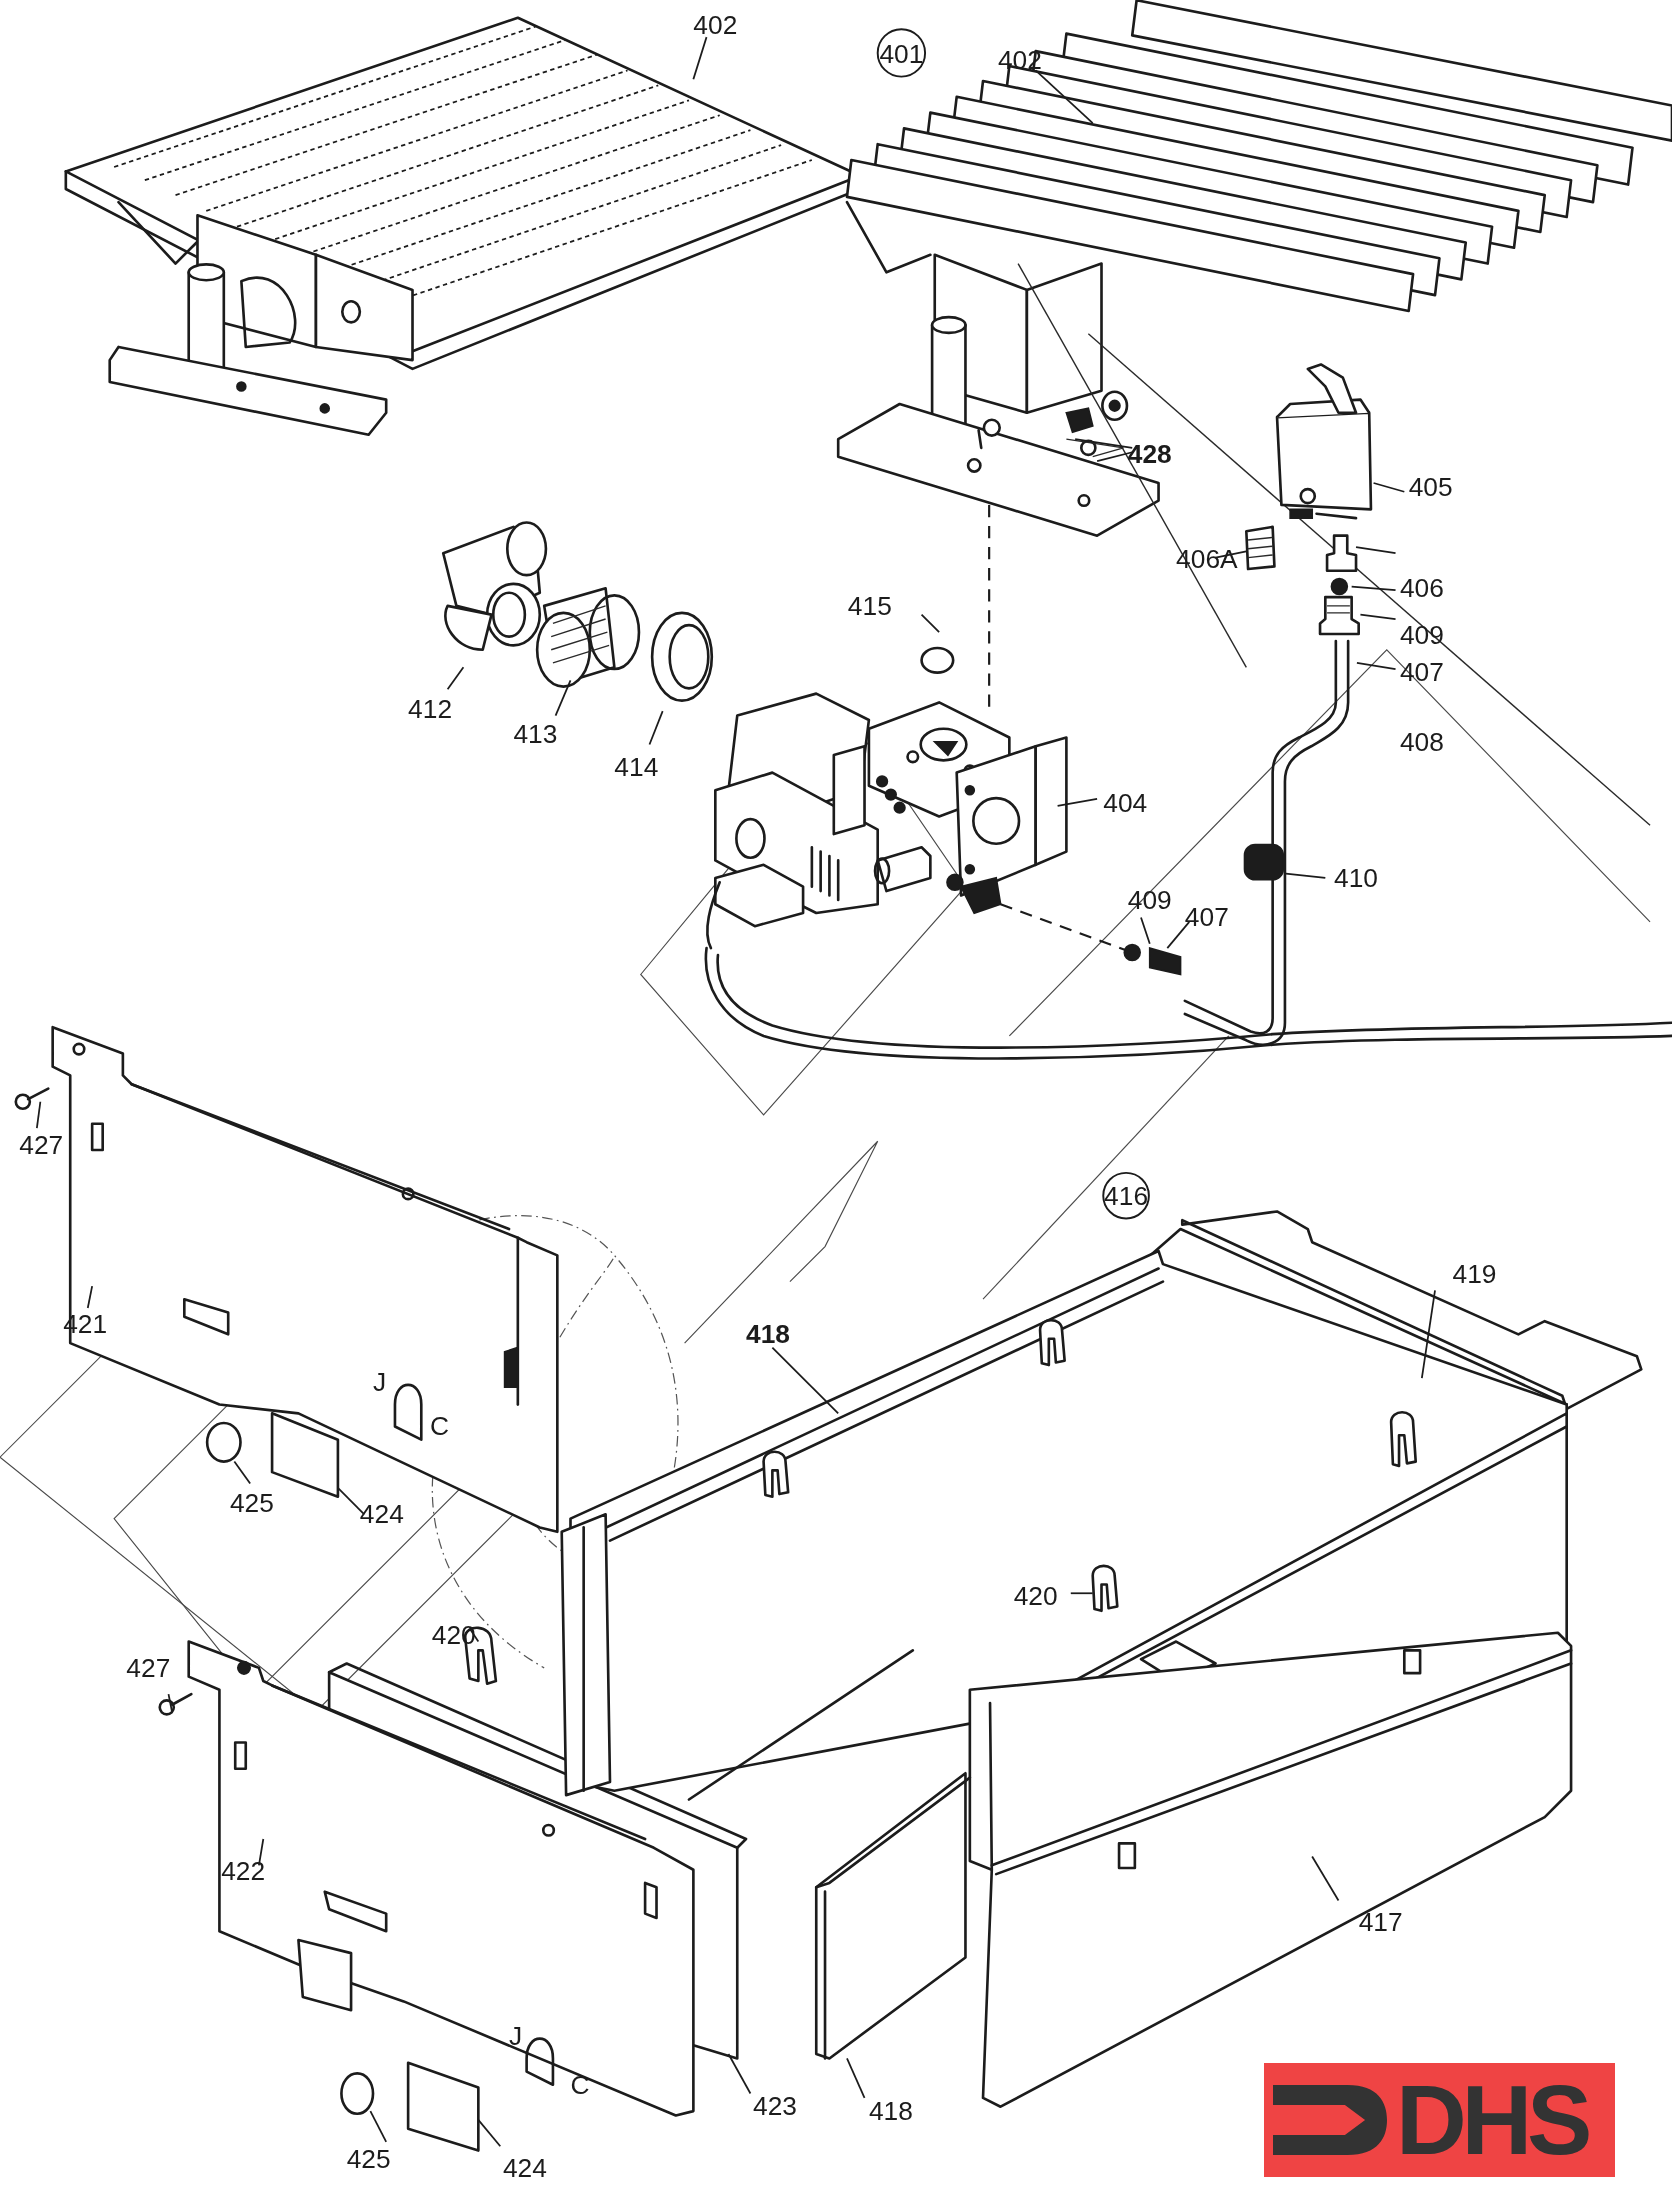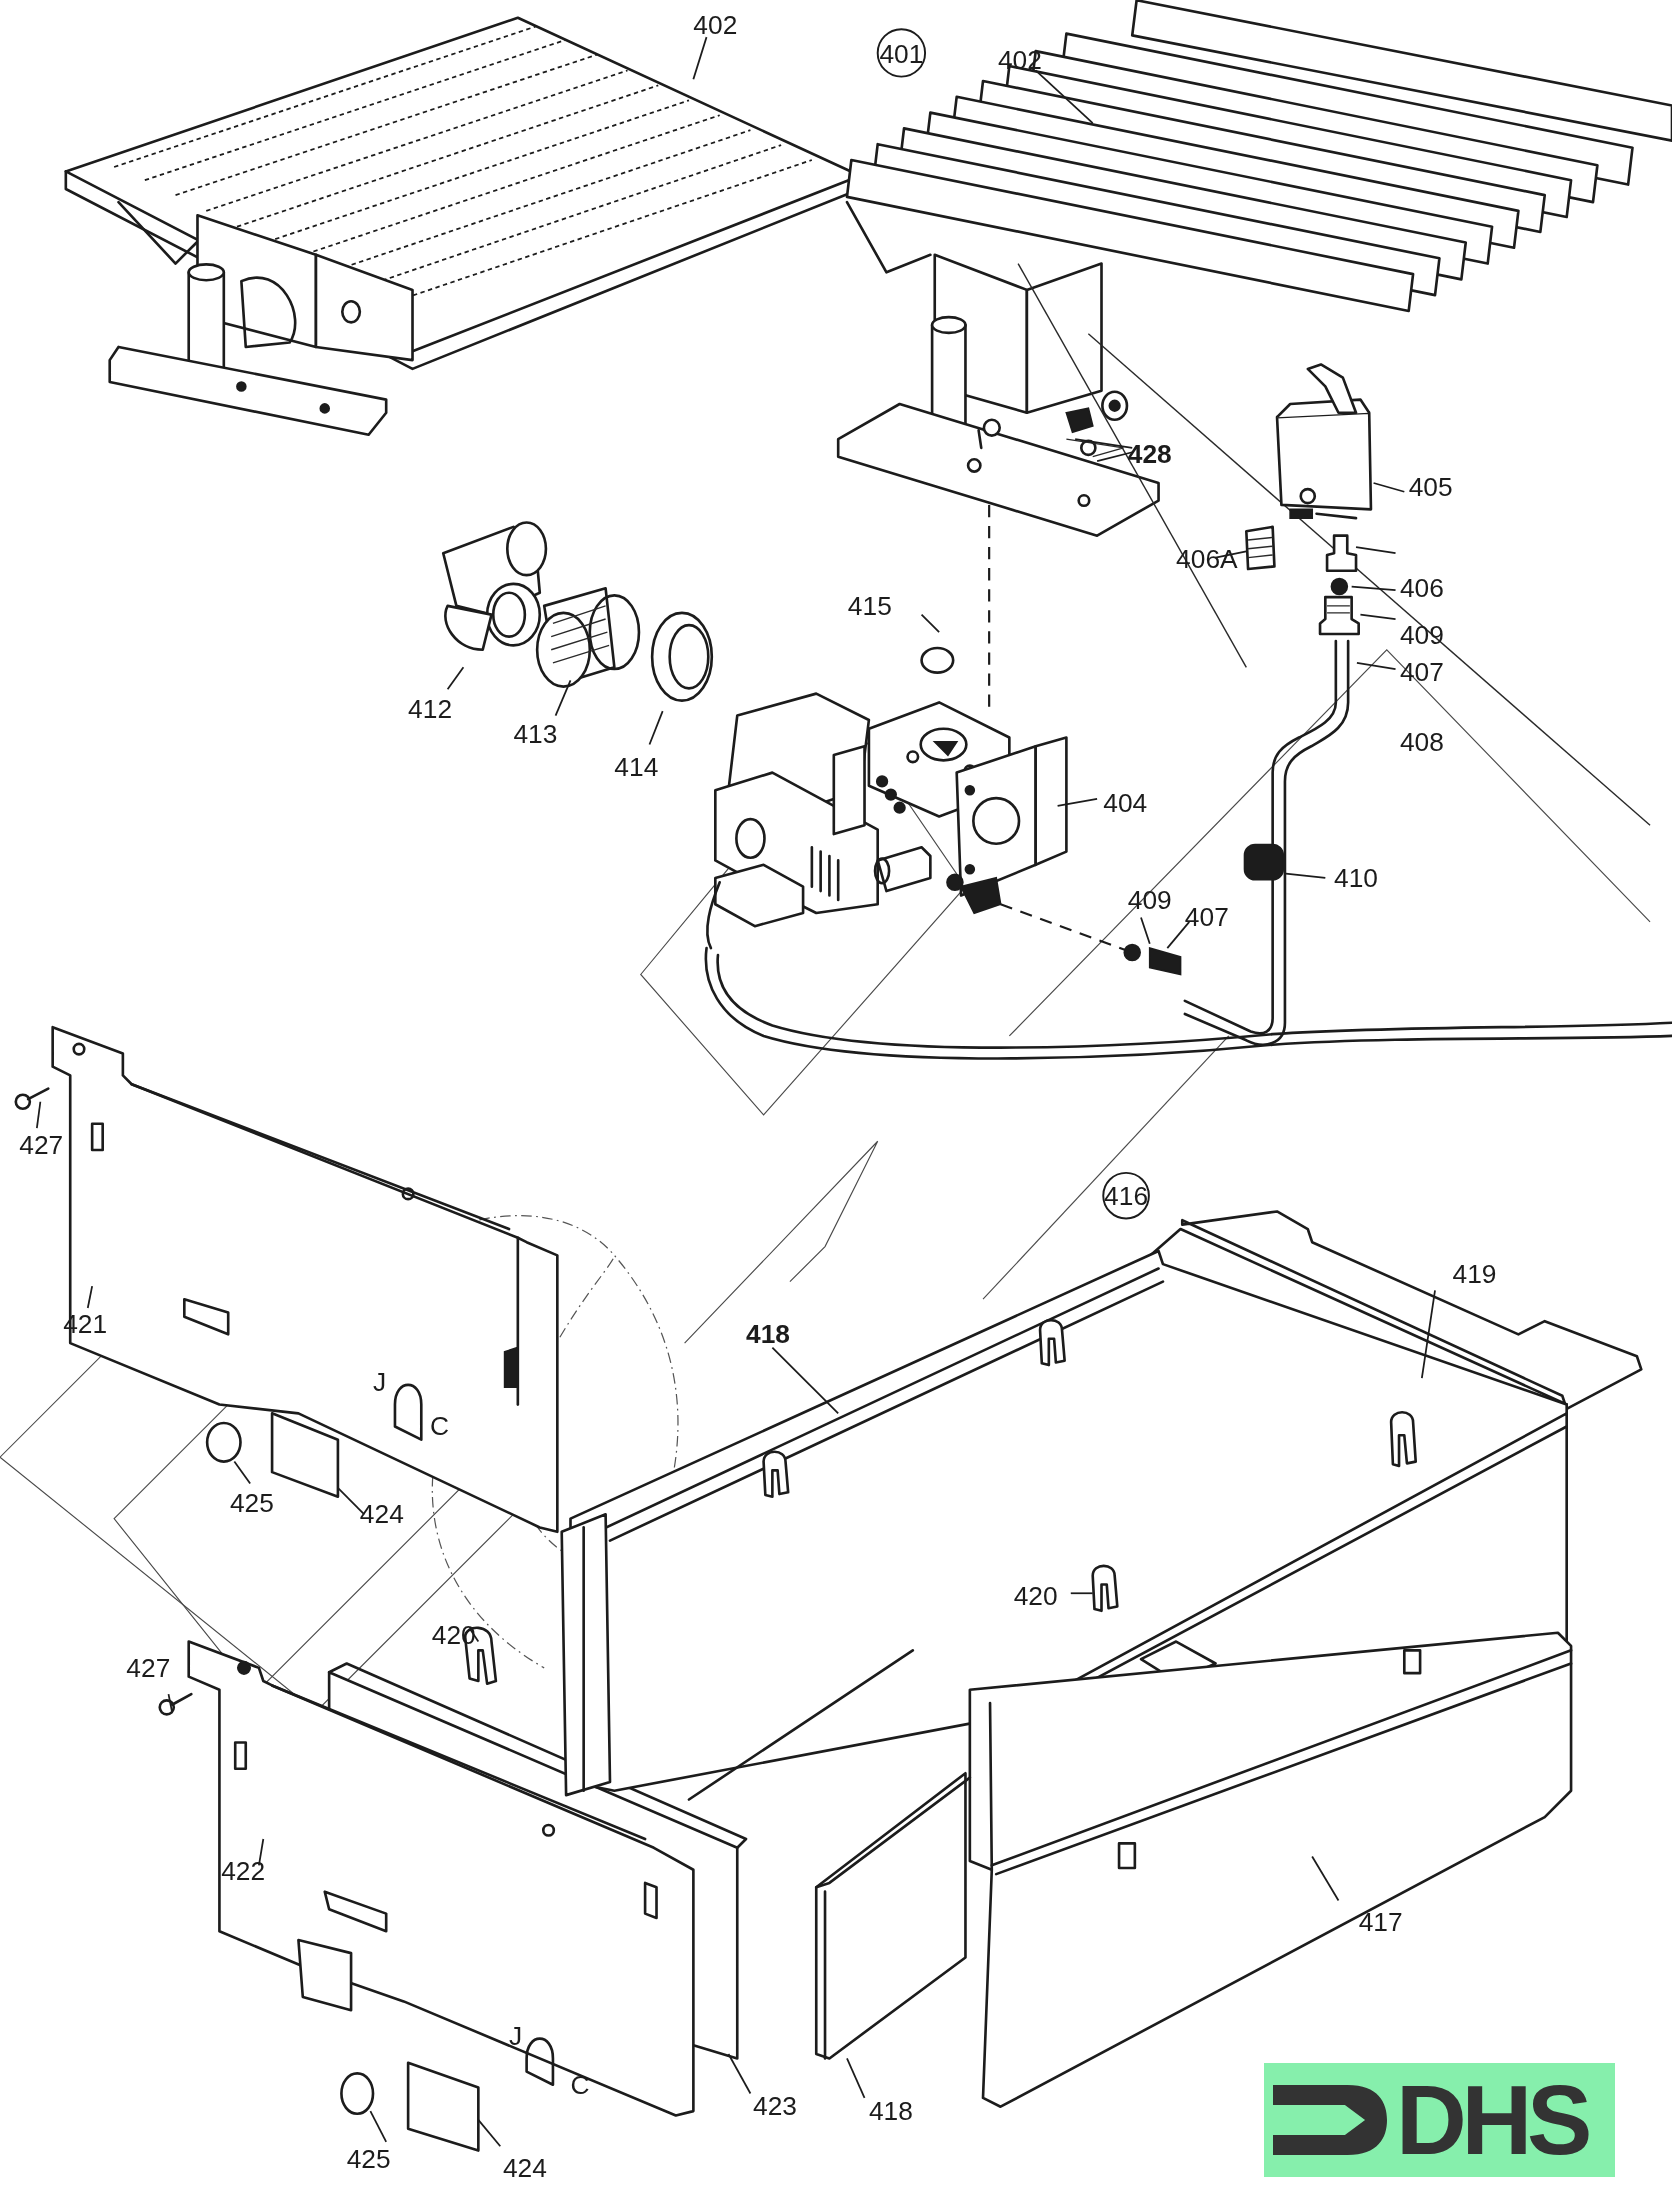--- a/index.html
+++ b/index.html
@@ -9,21 +9,21 @@
   .thin{fill:none;stroke:#2a2a2a;stroke-width:1.6;}
   .wm{fill:none;stroke:#4a4a4a;stroke-width:1.3;}
   .dash{fill:none;stroke:#1c1c1c;stroke-width:2.5;stroke-dasharray:14 10;}
   .wmdash{fill:none;stroke:#555;stroke-width:1.4;stroke-dasharray:12 5 2 5;}
   .fillw{fill:#ffffff;stroke:#1c1c1c;stroke-width:3;stroke-linejoin:round;}
   .dark{fill:#1c1c1c;stroke:#1c1c1c;stroke-width:2;}
   .lead{fill:none;stroke:#1c1c1c;stroke-width:2;}
   .lbl{font-family:"Liberation Sans",sans-serif;font-size:30px;fill:#1c1c1c;}
   .lblc{font-family:"Liberation Sans",sans-serif;font-size:30px;fill:#1c1c1c;text-anchor:middle;}
   .rib{fill:none;stroke:#1c1c1c;stroke-width:2;stroke-dasharray:5 4;}
-  #logo{position:absolute;left:1264px;top:2063px;width:351px;height:114px;background:#86efac;}
+  #logo{position:absolute;left:1264px;top:2063px;width:351px;height:114px;background:#ef4444;}
   #logo-text{position:absolute;left:132px;top:0px;font-family:"Liberation Sans",sans-serif;font-weight:bold;font-size:98px;letter-spacing:-5.3px;color:#333;line-height:114px;}
 </style>
 </head>
 <body>
 
 <svg id="diagram" viewBox="0 0 1905 2506" xmlns="http://www.w3.org/2000/svg">
 
   <g>
     <path class="wm" d="M0 1660 L300 1360 L610 1700 L360 1950 Z"></path>
     <path class="wm" d="M130 1730 L390 1470 L560 1660 L290 1930 Z"></path>

